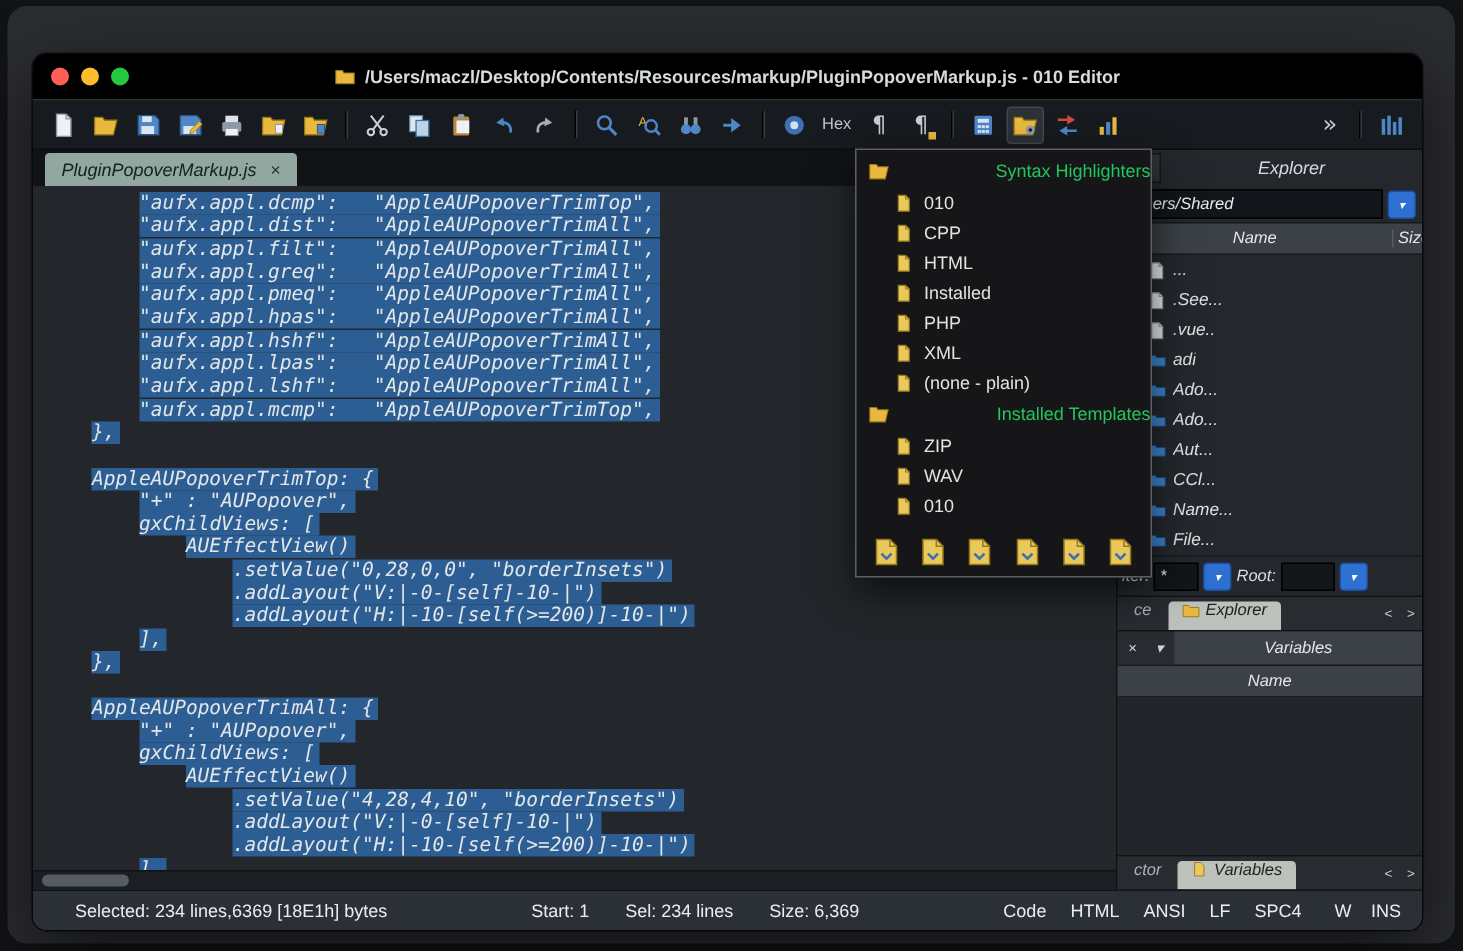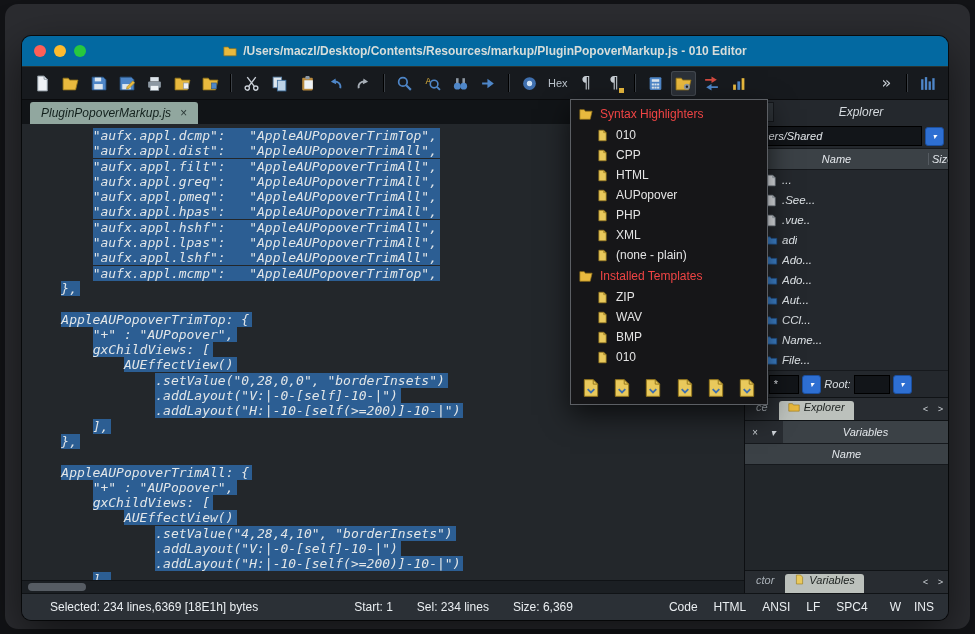--- a/index.html
+++ b/index.html
@@ -5,21 +5,21 @@
   html,body{margin:0;padding:0;background:#121316;}
   .screen{position:relative;width:975px;height:634px;background:#121316;overflow:hidden;
           font-family:"Liberation Sans",sans-serif;}
   .desktop{position:absolute;left:5px;top:4px;right:5px;bottom:5px;background:#2b2c30;border-radius:13px;}
 
   
   .window{position:absolute;left:22px;top:36px;width:926px;height:584px;background:#22262a;
           border-radius:9px;box-shadow:0 16px 46px rgba(0,0,0,.6),0 0 0 1px #0b0d0f;
           display:flex;flex-direction:column;overflow:hidden;}
 
-  .titlebar{height:30px;background:#0369a1;border-bottom:1px solid #2a3431;display:flex;
+  .titlebar{height:30px;background:#000000;border-bottom:1px solid #2a3431;display:flex;
             align-items:center;position:relative;flex:0 0 auto;}
   .lights{display:flex;gap:8px;margin-left:12px;z-index:2;}
   .light{width:12px;height:12px;border-radius:50%;}
   .l-red{background:#ff5f57;} .l-yel{background:#febb2e;} .l-grn{background:#27c83f;}
   .title-center{position:absolute;left:0;right:0;display:flex;justify-content:center;align-items:center;gap:6px;}
   .title-text{color:#d7ddda;font-size:12px;font-weight:bold;white-space:nowrap;}
 
   
   .toolbar{height:32px;background:#171a1e;border-bottom:1px solid #0a0b0d;display:flex;
            align-items:center;gap:3px;padding:0 8px;flex:0 0 auto;}
@@ -90,21 +90,21 @@
   .statusbar{height:26px;background:#2b3036;border-top:1px solid #101316;display:flex;align-items:center;
              font-size:12px;color:#eaeef1;flex:0 0 auto;padding:0 10px;}
   .sb-left{flex:0 0 auto;margin-left:18px;white-space:nowrap;}
   .sb-center{flex:1;display:flex;justify-content:center;gap:24px;white-space:nowrap;}
   .sb-right{display:flex;gap:16px;margin-right:22px;white-space:nowrap;}
   .sb-mode{display:flex;gap:13px;margin-right:4px;white-space:nowrap;}
 
   
   .menu{position:absolute;left:548px;top:63px;width:196px;background:#161618;border:1px solid #5c5f64;
         box-shadow:0 10px 26px rgba(0,0,0,.65);z-index:50;padding-top:3px;}
-  .menu-header{height:22px;display:flex;align-items:center;gap:7px;padding-left:8px;color:#ef4444;font-size:12px;}
+  .menu-header{height:22px;display:flex;align-items:center;gap:7px;padding-left:8px;color:#22c55e;font-size:12px;justify-content:space-between;}
   .menu-item{height:20px;display:flex;align-items:center;gap:7px;padding-left:25px;color:#e3e3e3;font-size:12px;}
   .menu-iconrow{height:32px;display:flex;align-items:center;justify-content:space-between;
                 padding:0 9px;margin-top:5px;}
   .menu-tool{width:22px;height:24px;display:flex;align-items:center;justify-content:center;}
 
   .svg-icon{display:inline-flex;flex:0 0 auto;}
   .svg-icon svg{width:100%;height:100%;display:block;}
 </style>
 </head>
 <body>
@@ -582,21 +582,21 @@
             </span>
             <span>HTML</span>
           </div>
           <div class="menu-item">
             <span class="svg-icon" style="height: 13px; width: 13px;">
               <svg viewBox="0 0 16 16">
                 <path d="M3.5 1.5h6l3 3v10h-9z" fill="#e9c95c" stroke="#97791e" stroke-width=".9"></path>
                 <path d="M9.5 1.5v3h3" fill="none" stroke="#97791e" stroke-width=".9"></path>
               </svg>
             </span>
-            <span>AUPopover</span>
+            <span>Installed</span>
           </div>
           <div class="menu-item">
             <span class="svg-icon" style="height: 13px; width: 13px;">
               <svg viewBox="0 0 16 16">
                 <path d="M3.5 1.5h6l3 3v10h-9z" fill="#e9c95c" stroke="#97791e" stroke-width=".9"></path>
                 <path d="M9.5 1.5v3h3" fill="none" stroke="#97791e" stroke-width=".9"></path>
               </svg>
             </span>
             <span>PHP</span>
           </div>
@@ -636,29 +636,20 @@
             <span>ZIP</span>
           </div>
           <div class="menu-item">
             <span class="svg-icon" style="height: 13px; width: 13px;">
               <svg viewBox="0 0 16 16">
                 <path d="M3.5 1.5h6l3 3v10h-9z" fill="#e9c95c" stroke="#97791e" stroke-width=".9"></path>
                 <path d="M9.5 1.5v3h3" fill="none" stroke="#97791e" stroke-width=".9"></path>
               </svg>
             </span>
             <span>WAV</span>
-          </div>
-          <div class="menu-item">
-            <span class="svg-icon" style="height: 13px; width: 13px;">
-              <svg viewBox="0 0 16 16">
-                <path d="M3.5 1.5h6l3 3v10h-9z" fill="#e9c95c" stroke="#97791e" stroke-width=".9"></path>
-                <path d="M9.5 1.5v3h3" fill="none" stroke="#97791e" stroke-width=".9"></path>
-              </svg>
-            </span>
-            <span>BMP</span>
           </div>
           <div class="menu-item">
             <span class="svg-icon" style="height: 13px; width: 13px;">
               <svg viewBox="0 0 16 16">
                 <path d="M3.5 1.5h6l3 3v10h-9z" fill="#e9c95c" stroke="#97791e" stroke-width=".9"></path>
                 <path d="M9.5 1.5v3h3" fill="none" stroke="#97791e" stroke-width=".9"></path>
               </svg>
             </span>
             <span>010</span>
           </div>

